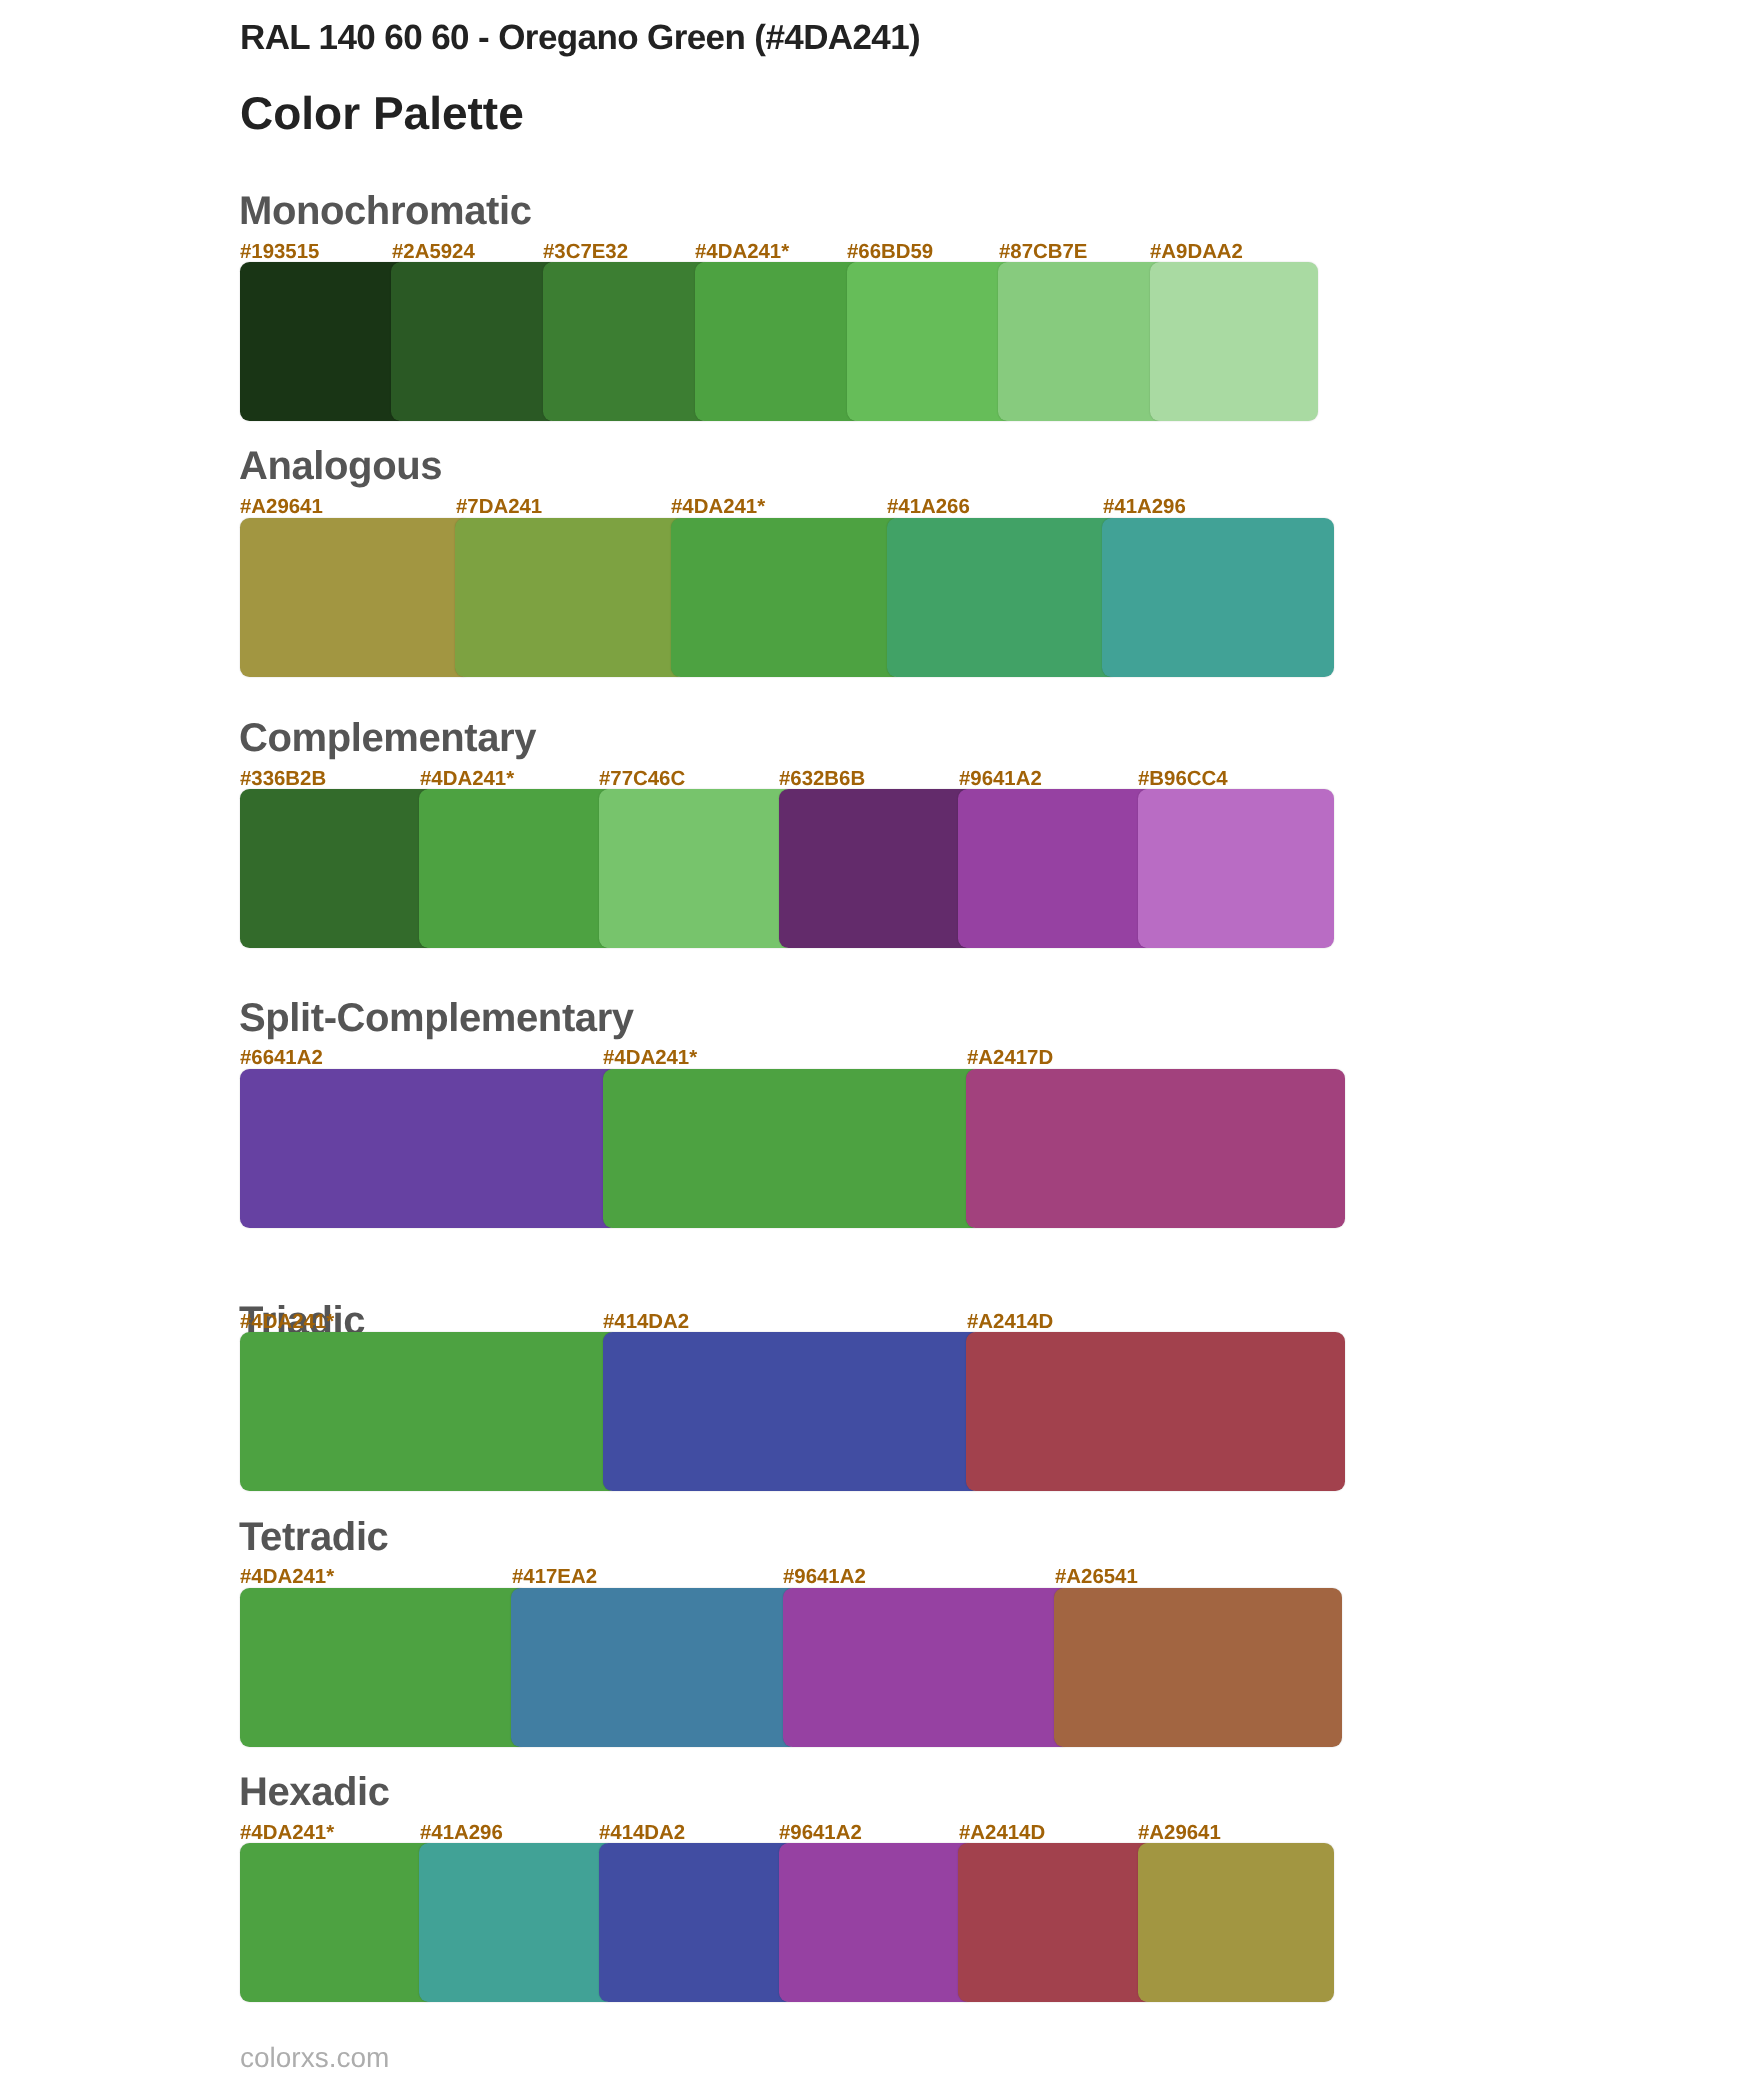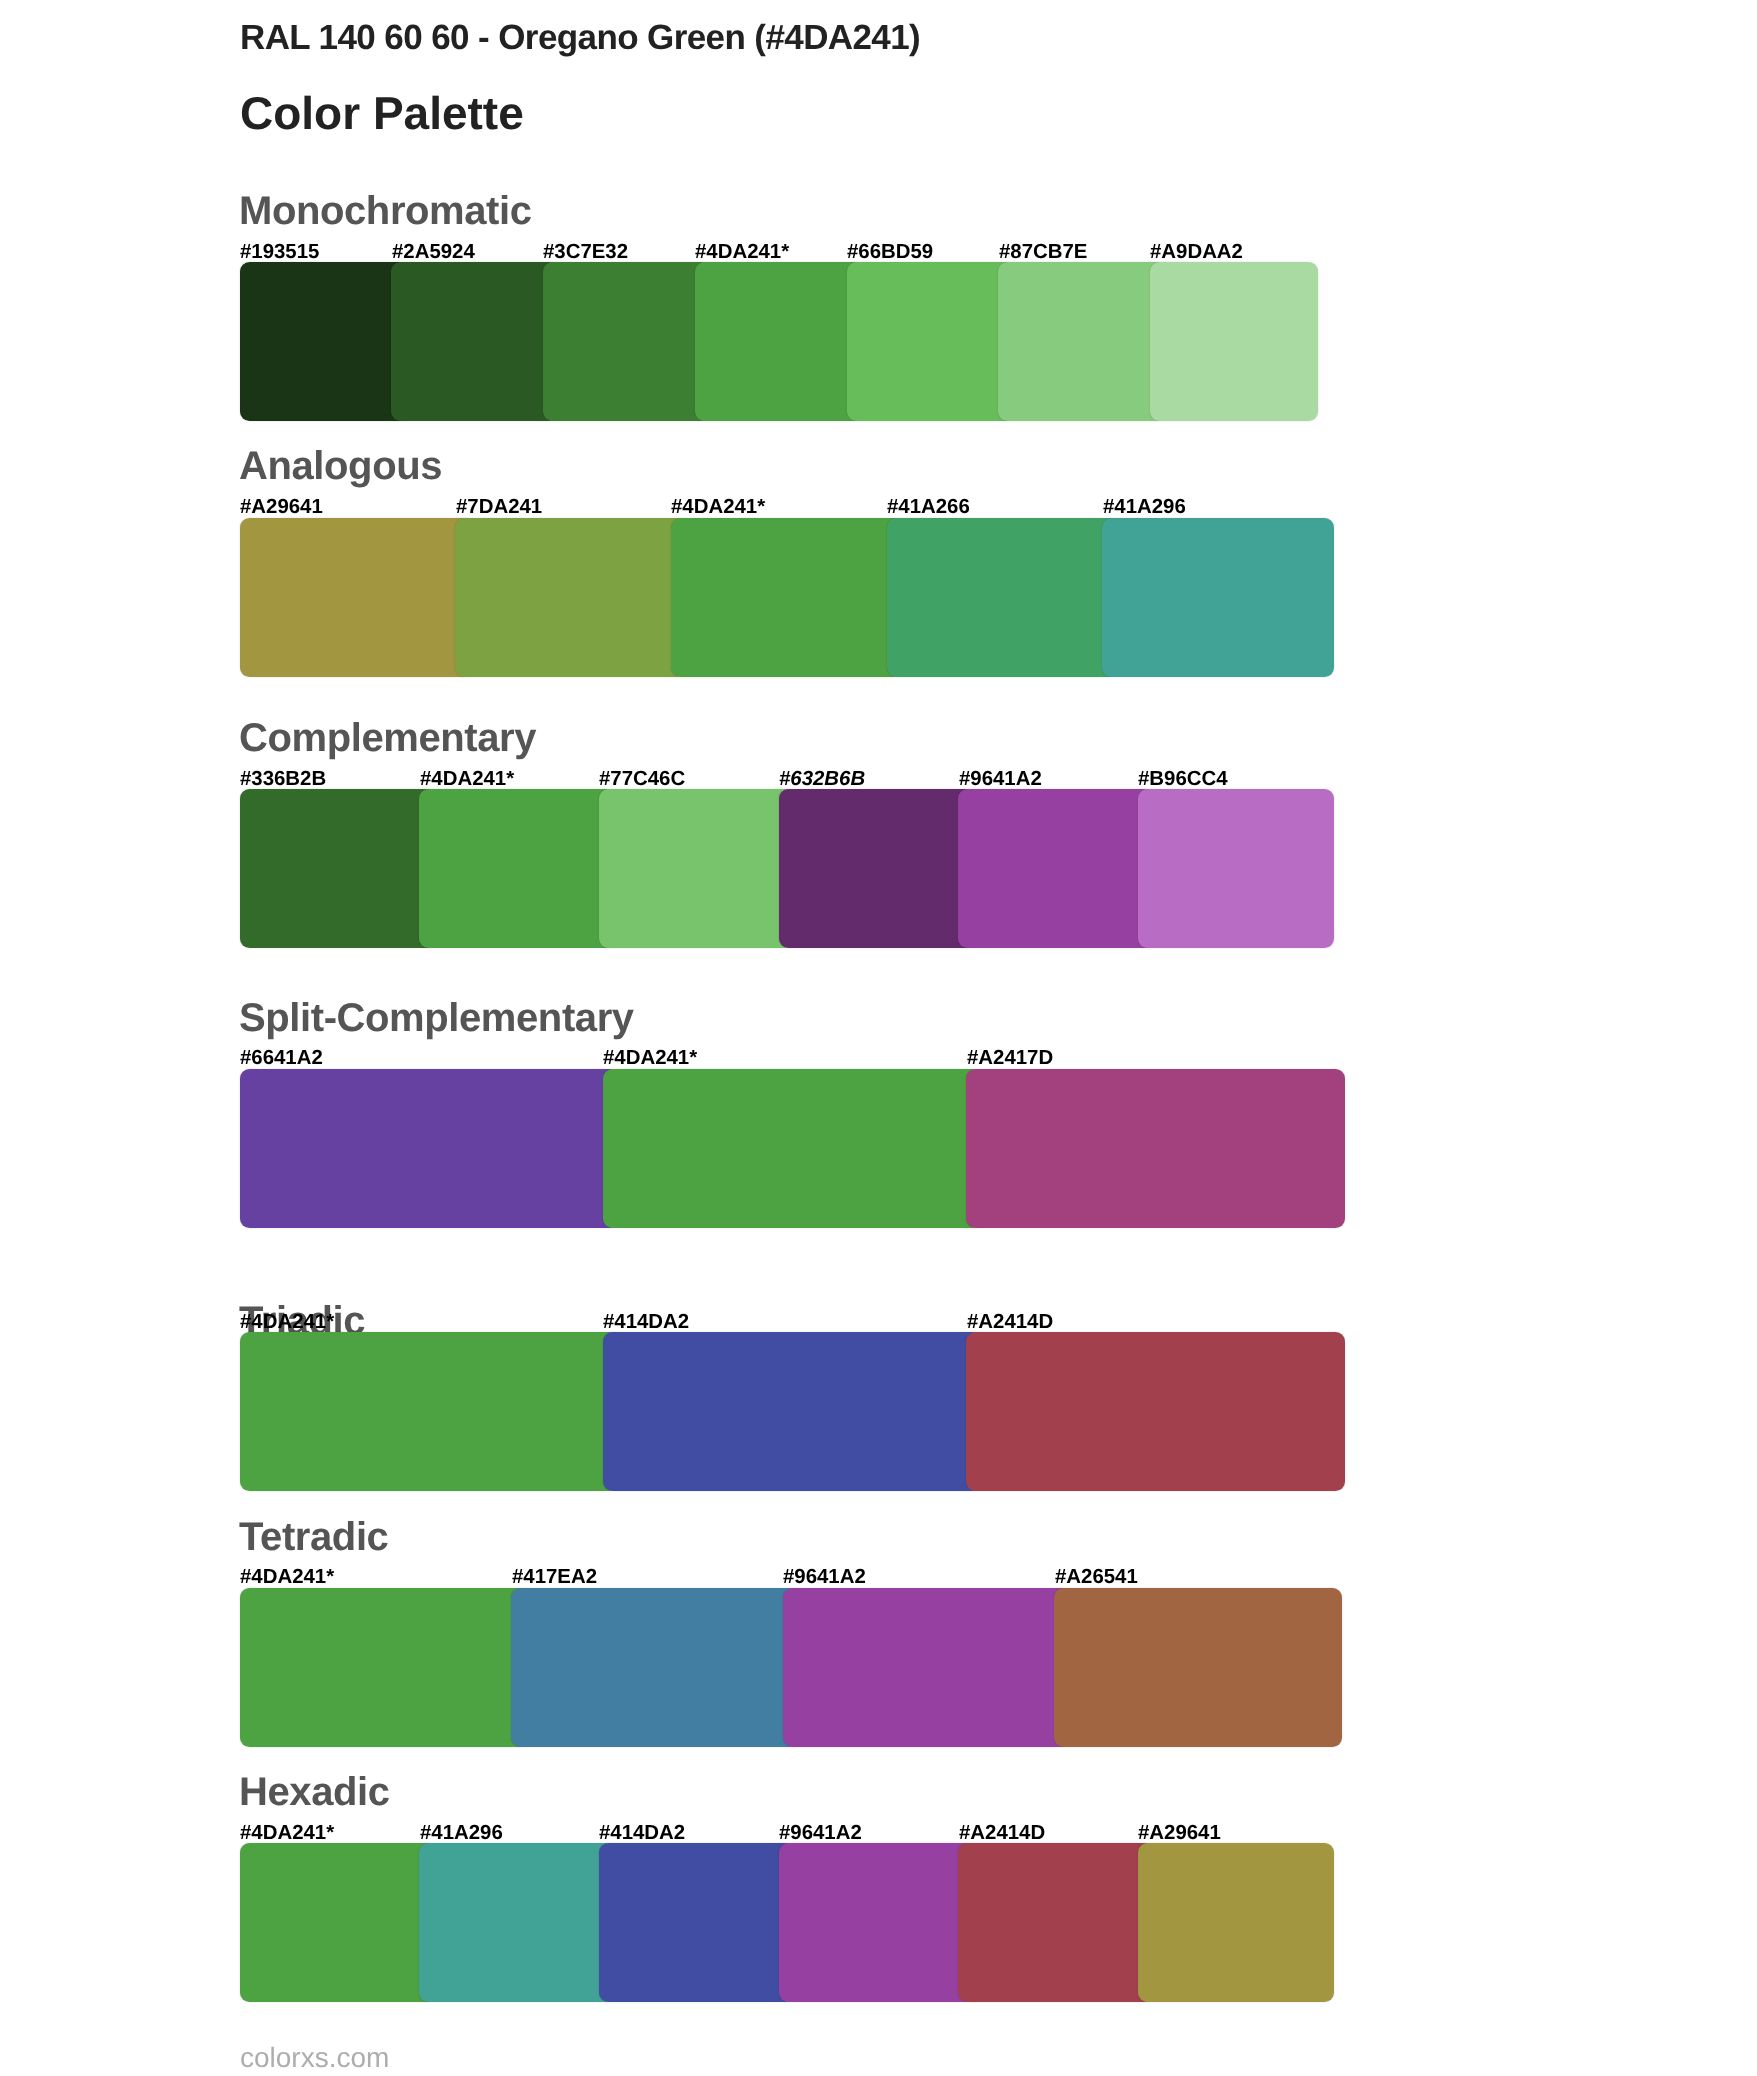--- a/index.html
+++ b/index.html
@@ -46,21 +46,21 @@
   .section-title {
     left: 239px;
     font-size: 40px;
     font-weight: bold;
     color: #555555;
     letter-spacing: -0.4px;
   }
   .label {
     font-size: 20.4px;
     font-weight: bold;
-    color: #000000;
+    color: #a16207;
   }
   .sw {
     position: absolute;
     border-radius: 9.6px;
     box-shadow: 0 0 1.6px rgba(0, 0, 0, 0.22);
   }
   .footer {
     left: 240px;
     top: 2044px;
     font-size: 28px;
@@ -115,21 +115,21 @@
           <div class="sw" style="left: 887px; top: 518px; width: 232px; height: 159px; z-index: 4; background: rgb(65, 162, 102);"></div>
           <div class="sw" style="left: 1102px; top: 518px; width: 232px; height: 159px; z-index: 5; background: rgb(65, 162, 150);"></div>
         </div>
       </div>
       <div class="section">
         <div class="section-title" style="top: 718px;">Complementary</div>
         <div class="label-row">
           <div class="label" style="left: 240px; top: 769px;">#336B2B</div>
           <div class="label" style="left: 420px; top: 769px;">#4DA241*</div>
           <div class="label" style="left: 599px; top: 769px;">#77C46C</div>
-          <div class="label" style="left: 779px; top: 769px; font-style: italic;">#632B6B</div>
+          <div class="label" style="left: 779px; top: 769px;">#632B6B</div>
           <div class="label" style="left: 959px; top: 769px;">#9641A2</div>
           <div class="label" style="left: 1138px; top: 769px;">#B96CC4</div>
         </div>
         <div class="swatch-row">
           <div class="sw" style="left: 240px; top: 789px; width: 196px; height: 159px; z-index: 1; background: rgb(51, 107, 43);"></div>
           <div class="sw" style="left: 419px; top: 789px; width: 196px; height: 159px; z-index: 2; background: rgb(77, 162, 65);"></div>
           <div class="sw" style="left: 599px; top: 789px; width: 196px; height: 159px; z-index: 3; background: rgb(119, 196, 108);"></div>
           <div class="sw" style="left: 779px; top: 789px; width: 196px; height: 159px; z-index: 4; background: rgb(99, 43, 107);"></div>
           <div class="sw" style="left: 958px; top: 789px; width: 196px; height: 159px; z-index: 5; background: rgb(150, 65, 162);"></div>
           <div class="sw" style="left: 1138px; top: 789px; width: 196px; height: 159px; z-index: 6; background: rgb(185, 108, 196);"></div>

